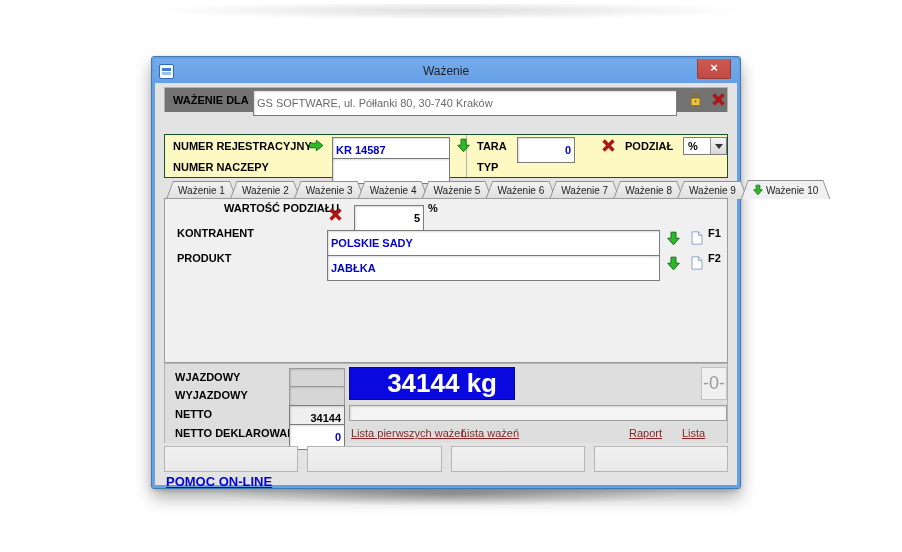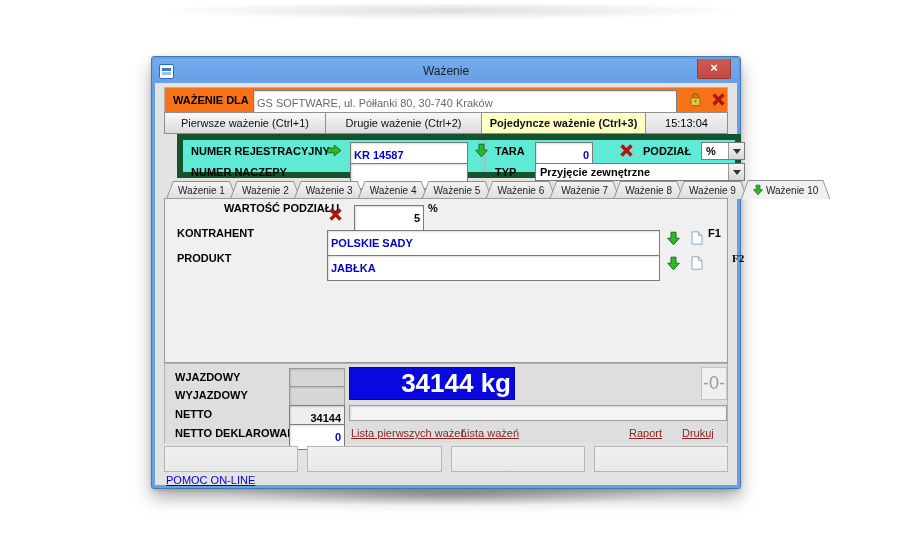--- a/index.html
+++ b/index.html
@@ -33,40 +33,40 @@
   .lbl { font-size:11px; font-weight:bold; color:#000; white-space:nowrap; }
   .inp { background:#fff; border:1px solid #7b7b7b; box-shadow:inset 1px 1px 2px rgba(0,0,0,0.14);
     font-family:"Liberation Sans",sans-serif; font-size:11px; padding:12px 3px; outline:none; }
   .inp.bluev { color:#0000cc; font-weight:bold; }
   .inp.num { text-align:right; }
   .inp.dis { background:#d6d6d6; border-color:#9a9a9a; }
   .sunken { background:#f4f4f4; border:1px solid #9d9d9d; box-shadow:inset 1px 1px 2px rgba(0,0,0,0.12); }
 
   
   .header-row { position:absolute; left:9px; top:27px; width:564px; height:25px;
-    border:1px solid #b2b2b2; border-bottom:none; background:#f97316; }
+    border:1px solid #b2b2b2; border-bottom:none; background:#737373; }
   .header-row .lbl { position:absolute; left:8px; top:6px; }
   .header-row .inp { position:absolute; left:88px; top:2px; width:424px; height:19px;
     color:#6a6a6a; font-size:11px; }
   .icon-abs { position:absolute; display:flex; align-items:center; justify-content:center; }
 
   
   .mode-tabs { position:absolute; left:9px; top:52px; width:564px; height:22px; display:flex; }
   .mtab { height:22px; border:1px solid #8f8f8f; border-left-width:0;
     background:linear-gradient(#f8f8f8,#dcdcdc); display:flex; align-items:center;
     justify-content:center; font-size:11px; color:#111; }
   .mtab:first-child { border-left-width:1px; }
   .mtab.active { background:#ffffc6; font-weight:bold; }
   .mclock { flex:1; height:22px; border:1px solid #8f8f8f; border-left:none;
     background:linear-gradient(#f3f3f3,#e0e0e0); display:flex; align-items:center;
     justify-content:center; font-size:11px; }
 
   
-  .fields-panel { position:absolute; left:22px; top:74px; width:564px; height:44px;
-    border:6px solid #14532d; background:#5eead4; }
+  .fields-panel { position:absolute; left:9px; top:74px; width:564px; height:44px;
+    border:1px solid #14532d; background:#fef9c3; }
   .vdiv { position:absolute; left:301px; top:0; width:1px; height:100%; background:#b2b2b2; }
 
   
   .wtabs { position:absolute; left:11px; top:120px; height:19px; display:flex; align-items:flex-end; }
   .wtab-o { height:18px; margin-right:-7px; padding:1px 1px 0 1px; background:#8f8f8f;
     clip-path:polygon(7px 0, calc(100% - 7px) 0, 100% 100%, 0 100%); }
   .wtab-i { height:17px; padding:0 11px; background:linear-gradient(#f2f2f2,#dedede);
     clip-path:polygon(6.5px 0, calc(100% - 6.5px) 0, 100% 100%, 0 100%);
     display:flex; align-items:center; gap:3px; font-size:10px; color:#222; white-space:nowrap; }
   .wtab-o.active { height:19px; z-index:5; position:relative; }
@@ -75,34 +75,34 @@
   
   .tabpage { position:absolute; left:9px; top:138px; width:564px; height:165px;
     border:1px solid #9b9b9b; background:#f0f0f0; z-index:1; }
   .tp-row { position:absolute; display:flex; align-items:center; }
 
   
   .bottom { position:absolute; left:9px; top:303px; width:564px; height:80px;
     border:1px solid #b2b2b2; border-bottom:none; background:#dedede; }
   .display { position:absolute; left:184px; top:3px; width:166px; height:33px;
     background:#0909df; border:1px solid #06069a; color:#fff; font-weight:bold;
-    font-size:26px; text-align:right; padding-right:3px; line-height:31px; }
+    font-size:26px; text-align:right; padding-right:17px; line-height:31px; }
   .weighbtn { position:absolute; left:356px; top:3px; width:174px; height:33px;
     background:linear-gradient(#f8f8f8,#e7e7e7); border:1px solid #979797;
     font-family:"Liberation Sans",sans-serif; font-size:15px; color:#111; }
   .zerobtn { position:absolute; left:536px; top:3px; width:26px; height:33px;
     background:#f0f0f0; border:1px solid #c3c3c3; color:#9b9b9b; font-size:18px;
     text-align:center; line-height:31px; }
   .mlink { color:#8b2424; font-size:11px; text-decoration:underline; cursor:pointer; white-space:nowrap; }
 
   
   .btnrow { position:absolute; left:9px; top:386px; width:564px; height:26px; display:flex; gap:9px; }
   .fbtn { flex:1; background:linear-gradient(#f1f1f1,#e9e9e9); border:1px solid #b5b5b5; }
-  .help { position:absolute; left:11px; top:414px; color:#0000e0; font-size:11px;
-    text-decoration:underline; cursor:pointer; }
+  .help { position:absolute; left:11px; top:414px; color:#0000e0; font-size:13px;
+    text-decoration:underline; cursor:pointer;font-weight:bold; }
 
   .combo { display:flex; align-items:stretch; background:#fff; border:1px solid #7b7b7b; }
   .combo .val { flex:1; font-size:11px; font-weight:bold; padding:2px 4px; white-space:nowrap; overflow:hidden; }
   .combo .ab { width:16px; background:linear-gradient(#f6f6f6,#d7d7d7); border-left:1px solid #999;
     display:flex; align-items:center; justify-content:center; }
   .tri { width:0; height:0; border-left:4px solid transparent; border-right:4px solid transparent;
     border-top:5px solid #333; }
   svg { display:block; }
 </style>
 </head>
@@ -130,32 +130,20 @@
           <circle cx="6.5" cy="9.3" r="1.1" fill="#8a6d1c"></circle>
         </svg>
       </span>
       <span class="icon-abs" style="left:546px; top:4px;">
         <svg width="15" height="15" viewBox="0 0 14 14">
           <path d="M2.4 2.4 L11.6 11.6 M11.6 2.4 L2.4 11.6" stroke="#b01414" stroke-width="3.2"></path>
         </svg>
       </span>
     </div>
 
-    <div class="mode-tabs">
-      <div class="mtab" style="width:162px">
-        <span>Pierwsze ważenie (Ctrl+1)</span>
-        </div>
-      <div class="mtab" style="width:156px">
-        <span>Drugie ważenie (Ctrl+2)</span>
-        </div>
-      <div class="mtab active" style="width:164px">
-        <span>Pojedyncze ważenie (Ctrl+3)</span>
-        </div>
-      <div class="mclock">15:13:04</div>
-    </div>
 
     <div class="fields-panel">
       <div class="vdiv"></div>
 
       <span class="lbl" style="position:absolute; left:8px; top:5px;">NUMER REJESTRACYJNY</span>
       <span class="icon-abs" style="left:143px; top:4px;">
         <svg width="16" height="13" viewBox="0 0 16 13">
           <path d="M1.5 4.2h6.8V1.2l6.6 5.3-6.6 5.3V8.8H1.5z" fill="#2eb82e" stroke="#157015"></path>
         </svg>
       </span>
@@ -179,26 +167,20 @@
         <span class="val">%</span>
         <span class="ab">
             <span class="tri"></span>
           </span>
       </div>
 
       <span class="lbl" style="position:absolute; left:8px; top:26px;">NUMER NACZEPY</span>
       <input class="inp" style="position: absolute; left: 167px; top: 23px; width: 118px; height: 18px;" readonly="" value="">
 
       <span class="lbl" style="position:absolute; left:312px; top:26px;">TYP</span>
-      <div class="combo" style="position:absolute; left:352px; top:23px; width:210px; height:18px;">
-        <span class="val">Przyjęcie zewnętrzne</span>
-        <span class="ab">
-            <span class="tri"></span>
-          </span>
-      </div>
     </div>
 
     <div class="wtabs">
       <div class="wtab-o">
           <div class="wtab-i">
             <span>Ważenie 1</span>
           </div>
         </div>
       <div class="wtab-o">
           <div class="wtab-i">
@@ -286,21 +268,21 @@
           <svg width="13" height="15" viewBox="0 0 13 15">
             <path d="M4 1.2h5v6h3.3L6.5 13.8 0.7 7.2H4z" fill="#2eb82e" stroke="#157015"></path>
           </svg>
         </span>
         <span class="icon-abs" style="position:absolute; left:526px; top:-2px;">
           <svg width="12" height="14" viewBox="0 0 12 14">
             <path d="M1 .8h6.4L11 4.4v8.8H1z" fill="#fdfdfd" stroke="#8fa8c8"></path>
             <path d="M7.4.8v3.6H11" fill="none" stroke="#8fa8c8"></path>
           </svg>
         </span>
-        <span class="lbl" style="position:absolute; left:567px;font-family:Liberation Serif, serif;">F2</span>
+        <span class="lbl" style="position:absolute; left:543px;">F2</span>
       </div>
     </div>
 
     <div class="bottom">
       <span class="lbl" style="position:absolute; left:10px; top:7px;">WJAZDOWY</span>
       <input class="inp dis" style="position: absolute; left: 124px; top: 4px; width: 56px; height: 15px;" readonly="">
       <span class="lbl" style="position:absolute; left:10px; top:25px;">WYJAZDOWY</span>
       <input class="inp dis" style="position: absolute; left: 124px; top: 22px; width: 56px; height: 15px;" readonly="">
 
       <div class="display">34144 kg</div>
@@ -309,21 +291,21 @@
       <span class="lbl" style="position:absolute; left:10px; top:44px;">NETTO</span>
       <input class="inp num" style="position: absolute; left: 124px; top: 41px; width: 56px; height: 16px; background: rgb(239, 239, 239); font-weight: bold;" readonly="" value="34144">
       <div class="sunken" style="position:absolute; left:184px; top:41px; width:378px; height:16px;"></div>
 
       <span class="lbl" style="position:absolute; left:10px; top:63px;">NETTO DEKLAROWANE</span>
       <input class="inp bluev num" style="position: absolute; left: 124px; top: 60px; width: 56px; height: 17px;" value="0">
 
       <span class="mlink" style="position:absolute; left:186px; top:63px;">Lista pierwszych ważeń</span>
       <span class="mlink" style="position:absolute; left:296px; top:63px;">Lista ważeń</span>
       <span class="mlink" style="position:absolute; left:464px; top:63px;">Raport</span>
-      <span class="mlink" style="position:absolute; left:517px; top:63px;">Drukuj</span>
+      <span class="mlink" style="position:absolute; left:517px; top:63px;">Lista</span>
     </div>
 
     <div class="btnrow">
       <div class="fbtn"></div>
       <div class="fbtn"></div>
       <div class="fbtn"></div>
       <div class="fbtn"></div>
     </div>
 
     <span class="help">POMOC ON-LINE</span>

